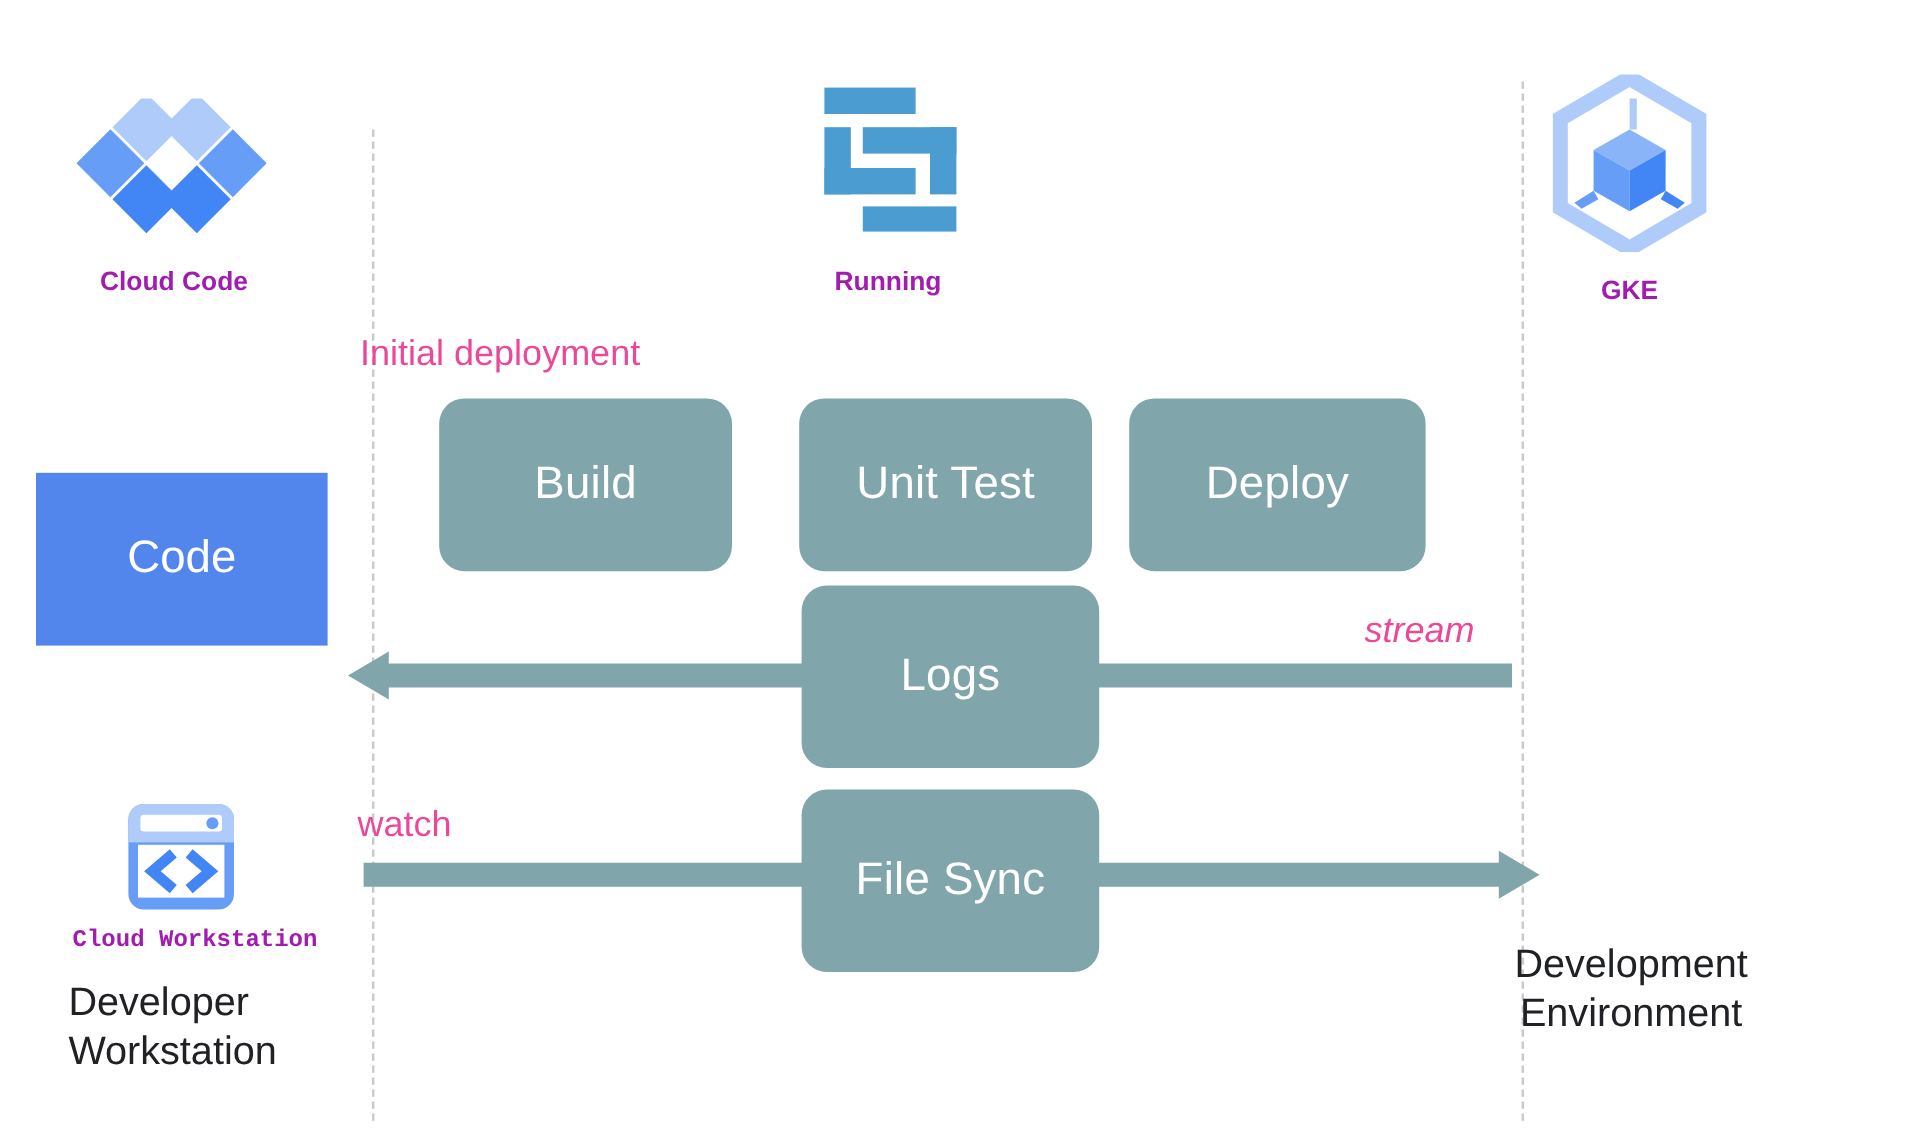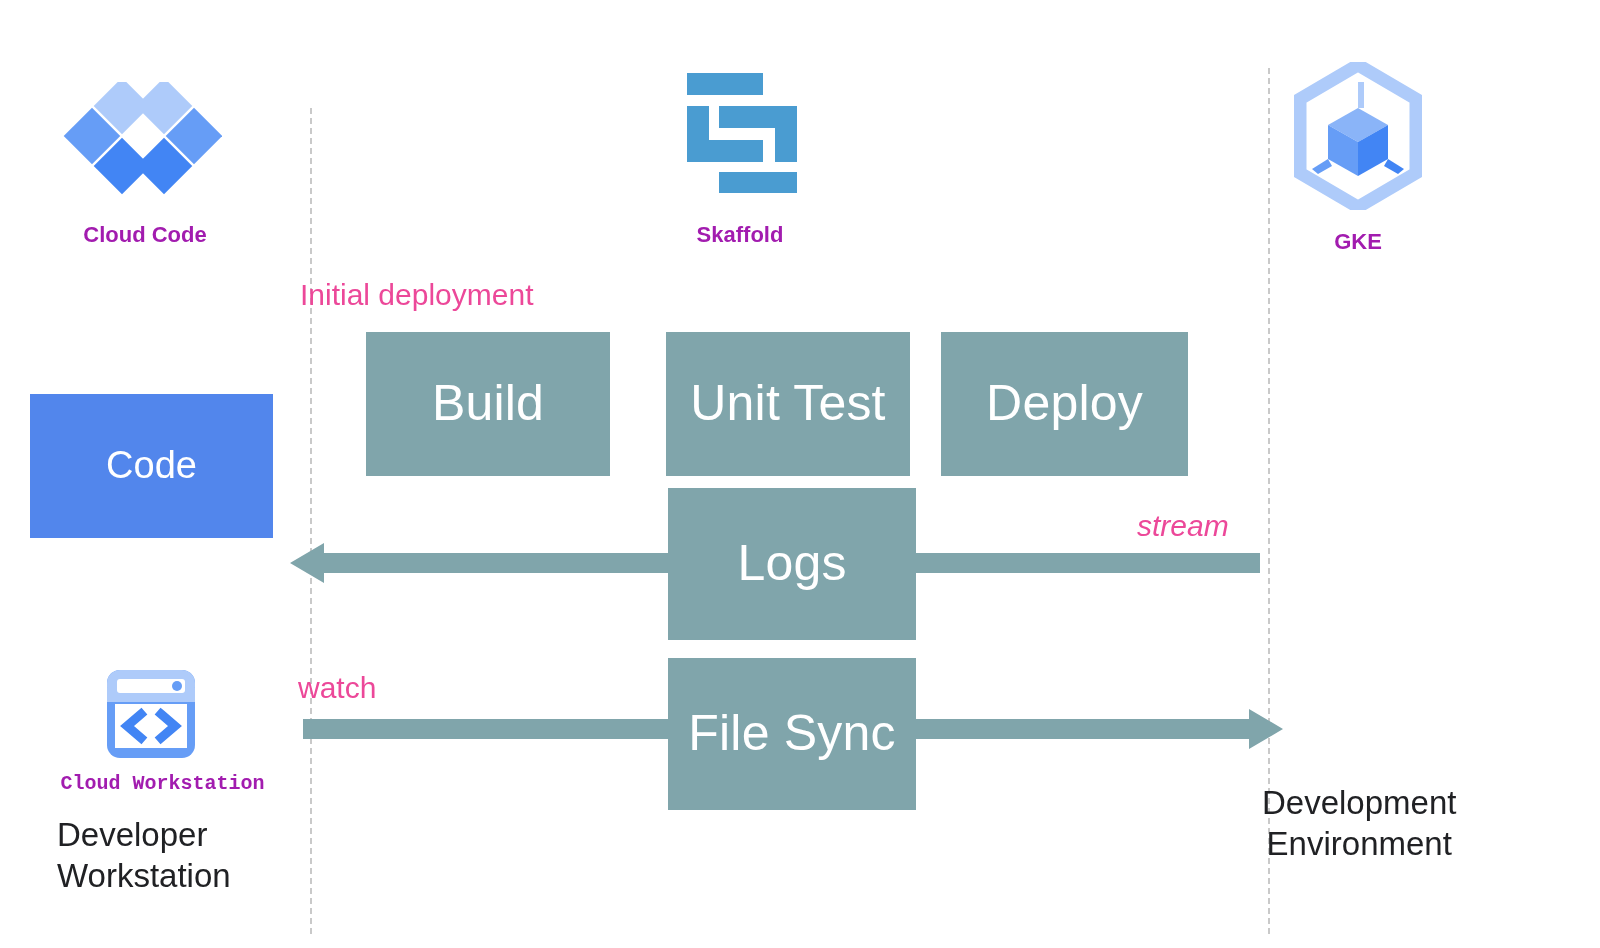--- a/index.html
+++ b/index.html
@@ -29,25 +29,26 @@
   #boundary-right { left: 1268px; top: 68px;  height: 866px; }
 
   
   .stage-box {
     position: absolute;
     background: #80a5ab;
     display: flex;
     align-items: center;
     justify-content: center;
     color: #ffffff;
-    font-size: 50px;
+    font-size: 38px;
     font-weight: 400;
     letter-spacing: 0.2px;
     line-height: 1.15;
     text-align: center;
+    border-radius: 21px;
   }
   .blue-box {
     position: absolute;
     background: #5286ec;
     display: flex;
     align-items: center;
     justify-content: center;
     color: #ffffff;
     font-size: 38px;
     font-weight: 400;
@@ -138,21 +139,21 @@
   <div class="logo" id="logo-skaffold">
     <svg width="118" height="125" viewBox="0 0 118 125" xmlns="http://www.w3.org/2000/svg">
       <rect x="4" y="3" width="76" height="22" fill="#4a9cd1"></rect>
       <rect x="4" y="36" width="22" height="56" fill="#4a9cd1"></rect>
       <rect x="4" y="70" width="76" height="22" fill="#4a9cd1"></rect>
       <rect x="36" y="36" width="78" height="22" fill="#4a9cd1"></rect>
       <rect x="92" y="36" width="22" height="56" fill="#4a9cd1"></rect>
       <rect x="36" y="102" width="78" height="21" fill="#4a9cd1"></rect>
     </svg>
   </div>
-  <div class="product-label" id="label-skaffold">Skaffold</div>
+  <div class="product-label" id="label-skaffold">Running</div>
 
   <div class="logo" id="logo-gke">
     <svg width="128" height="148" viewBox="0 0 128 148" xmlns="http://www.w3.org/2000/svg">
       <path d="M64 3 L122 37 L122 111 L64 145 L6 111 L6 37 Z" fill="none" stroke="#aecbfa" stroke-width="13"></path>
       <path d="M64 46 L94 63 L64 80 L34 63 Z" fill="#8ab4f8"></path>
       <path d="M34 63 L64 80 L64 114 L34 97 Z" fill="#669df6"></path>
       <path d="M94 63 L94 97 L64 114 L64 80 Z" fill="#4285f4"></path>
       <path d="M34 97 L18 107 L24 112 L38 104 Z" fill="#669df6"></path>
       <path d="M94 97 L110 107 L104 112 L90 104 Z" fill="#4285f4"></path>
       <path d="M64 46 L64 20 L70 20 L70 46 Z" fill="#aecbfa"></path>

